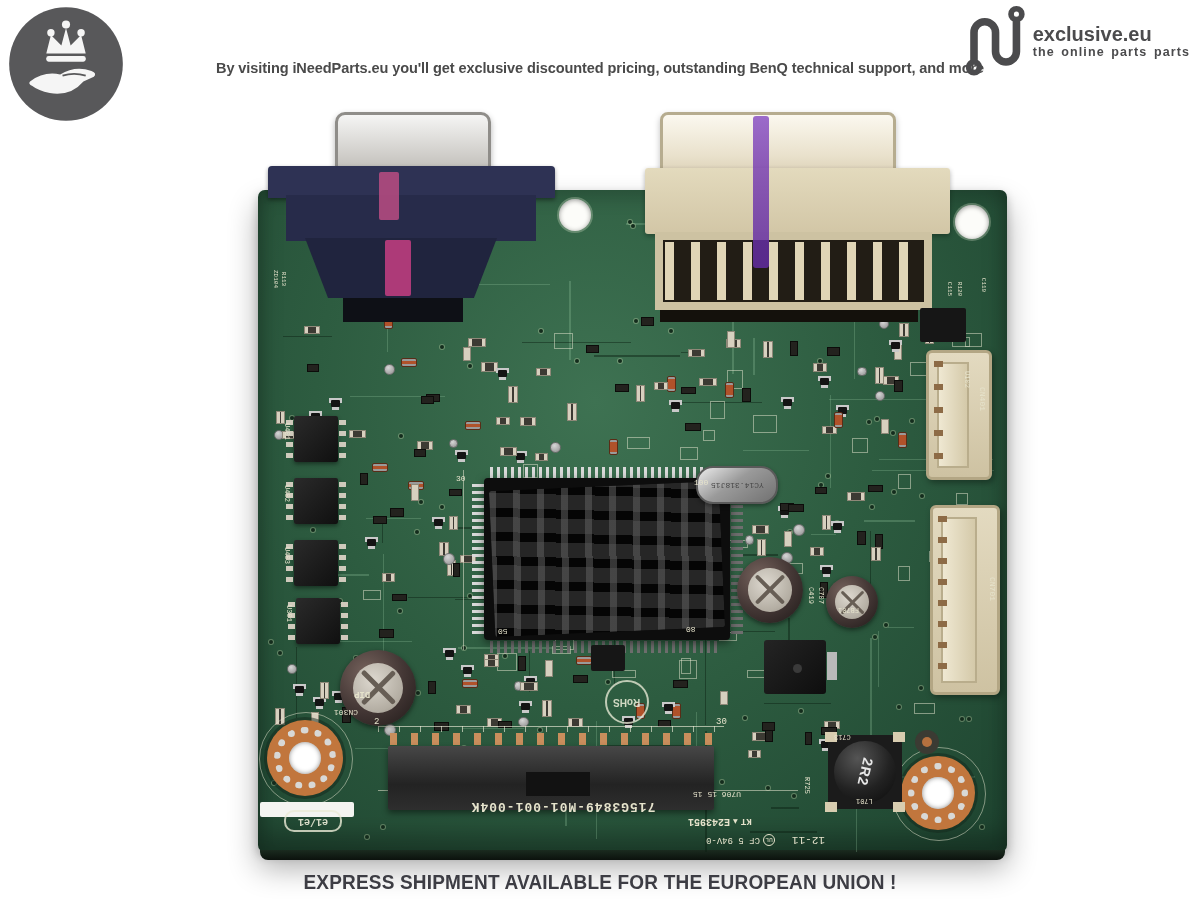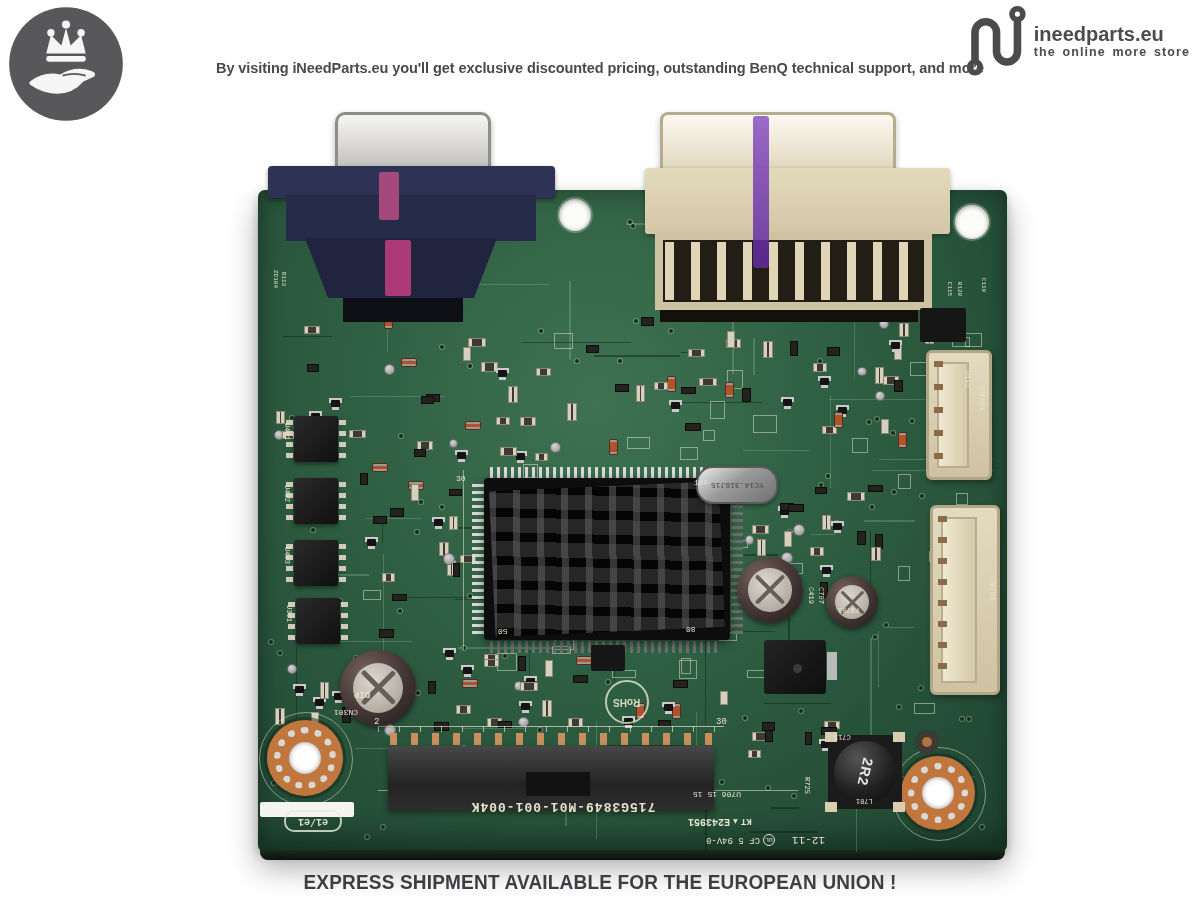--- a/index.html
+++ b/index.html
@@ -196,22 +196,22 @@
 
   <div class="brand">
     <svg class="brand-mark" viewBox="0 0 120 120">
       <g stroke="#4b4b4d" fill="none" stroke-linecap="round">
         <circle cx="30" cy="100" r="8.5" stroke-width="9"></circle>
         <circle cx="97" cy="16" r="8.5" stroke-width="9"></circle>
         <path d="M30 87 L30 45 A17 17 0 0 1 64 45 L64 75 A16.5 16.5 0 0 0 97 75 L97 29" stroke-width="12"></path>
       </g>
     </svg>
     <div class="brand-text">
-      <div class="brand-name">ineedparts.eu</div>
-      <div class="brand-slogan">the online more store</div>
+      <div class="brand-name">exclusive.eu</div>
+      <div class="brand-slogan">the online parts parts</div>
     </div>
   </div>
 
   <div class="pcb">
     <div class="decor" id="decor">
         <div class="trace" style="left: 473.814px; top: 116.881px; width: 2px; height: 67.312px; background: rgba(150, 200, 160, 0.28);"></div>
         <div class="trace" style="left: 335.622px; top: 164.951px; width: 86.7219px; height: 2px; background: rgba(10, 30, 18, 0.45);"></div>
         <div class="trace" style="left: 355.511px; top: 444.432px; width: 1px; height: 51.7702px; background: rgba(10, 30, 18, 0.45);"></div>
         <div class="trace" style="left: 40.8465px; top: 384.087px; width: 69.786px; height: 2px; background: rgba(150, 200, 160, 0.28);"></div>
         <div class="trace" style="left: 553.483px; top: 344.415px; width: 24.796px; height: 1px; background: rgba(150, 200, 160, 0.28);"></div>

